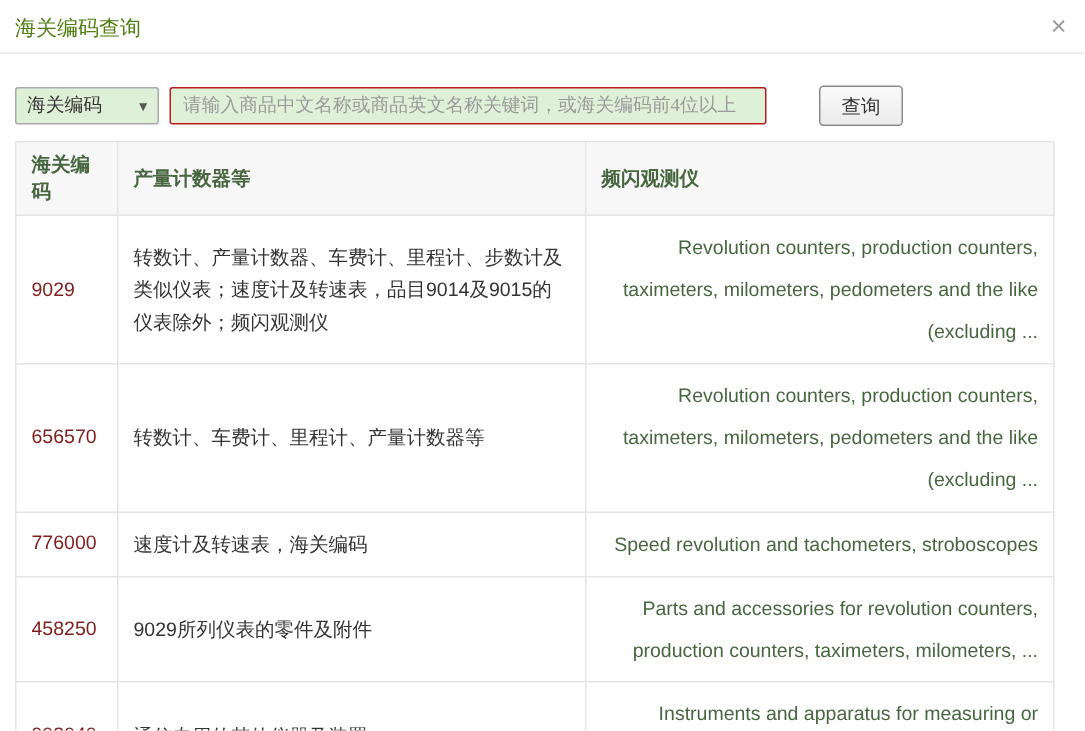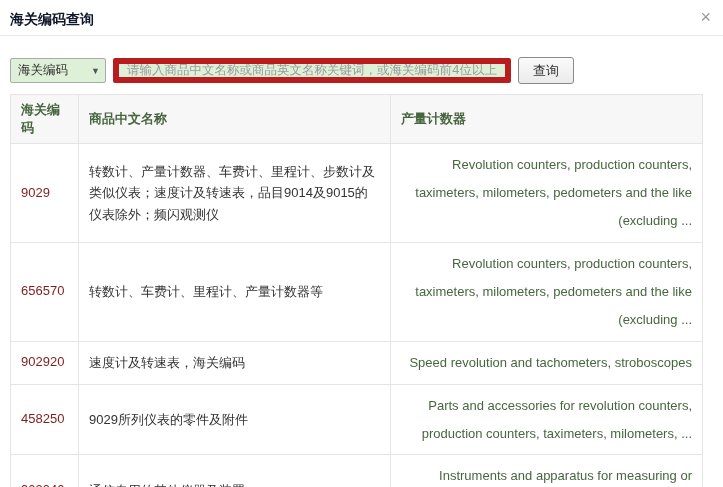--- a/index.html
+++ b/index.html
@@ -11,22 +11,22 @@
   }
   
   .modal-header {
     position: relative;
     height: 36px;
     padding: 10px 12px 0 10px;
     border-bottom: 1px solid #e8e8e8;
   }
   .modal-title {
     font-size: 14px;
-    font-weight: bold;
-    color: #0f172a;
+    font-weight: normal;
+    color: #4d7c0f;
   }
   .close-btn {
     position: absolute;
     top: 6px; right: 8px;
     font-size: 18px;
     color: #999;
     cursor: pointer;
     line-height: 1;
     padding: 2px 4px;
   }
@@ -53,40 +53,41 @@
     flex: 0 0 auto;
   }
   .category-select .arrow {
     font-size: 9px;
     color: #555;
   }
   .keyword-input {
     width: 398px;
     height: 25px;
     background: #dff0d8;
-    border: 6px solid #b91c1c;
+    border: 1px solid #b91c1c;
     border-radius: 2px;
     padding: 0 8px;
     font-size: 12.5px;
     color: #333;
-    font-family: Liberation Mono, monospace;
+    font-family: Liberation Serif, serif;
     flex: 0 0 auto;
   }
   .keyword-input::placeholder { color: #9a9a9a; }
   .query-btn {
     height: 27px;
     padding: 0 14px;
     font-size: 13px;
     color: #333;
     background: linear-gradient(#fafafa, #ebebeb);
     border: 1px solid #8a8a8a;
     border-radius: 3px;
     cursor: pointer;
     font-family: "Liberation Sans", "DejaVu Sans", sans-serif;
     flex: 0 0 auto;
+    margin-left: 28px;
   }
   
   .result-table {
     width: 693px;
     margin: 0 10px;
     border-collapse: collapse;
     table-layout: fixed;
     font-size: 13px;
   }
   .result-table th, .result-table td {
@@ -140,39 +141,39 @@
 
 <table class="result-table" data-name="results-table">
   <colgroup>
     <col style="width:68px">
     <col style="width:312px">
     <col>
   </colgroup>
   <thead>
     <tr data-name="table-header-row">
       <th data-name="header-hs-code">海关编码</th>
-      <th data-name="header-cn-name">商品中文名称</th>
-      <th data-name="header-en-name">产量计数器</th>
+      <th data-name="header-cn-name">产量计数器等</th>
+      <th data-name="header-en-name">频闪观测仪</th>
     </tr>
   </thead>
   <tbody data-name="table-body">
   <tr data-name="table-row">
     <td class="code" data-name="hs-code-cell">9029</td>
     <td class="cn" data-name="cn-name-cell">转数计、产量计数器、车费计、里程计、步数计及类似仪表；速度计及转速表，品目9014及9015的仪表除外；频闪观测仪</td>
     <td class="en" data-name="en-name-cell">Revolution counters, production counters, taximeters, milometers, pedometers and the like (excluding ...</td>
   </tr>
 
   <tr data-name="table-row">
     <td class="code" data-name="hs-code-cell">656570</td>
     <td class="cn" data-name="cn-name-cell">转数计、车费计、里程计、产量计数器等</td>
     <td class="en" data-name="en-name-cell">Revolution counters, production counters, taximeters, milometers, pedometers and the like (excluding ...</td>
   </tr>
 
   <tr data-name="table-row">
-    <td class="code" data-name="hs-code-cell">902920</td>
+    <td class="code" data-name="hs-code-cell">776000</td>
     <td class="cn" data-name="cn-name-cell">速度计及转速表，海关编码</td>
     <td class="en" data-name="en-name-cell">Speed revolution and tachometers, stroboscopes</td>
   </tr>
 
   <tr data-name="table-row">
     <td class="code" data-name="hs-code-cell">458250</td>
     <td class="cn" data-name="cn-name-cell">9029所列仪表的零件及附件</td>
     <td class="en" data-name="en-name-cell">Parts and accessories for revolution counters, production counters, taximeters, milometers, ...</td>
   </tr>
 

